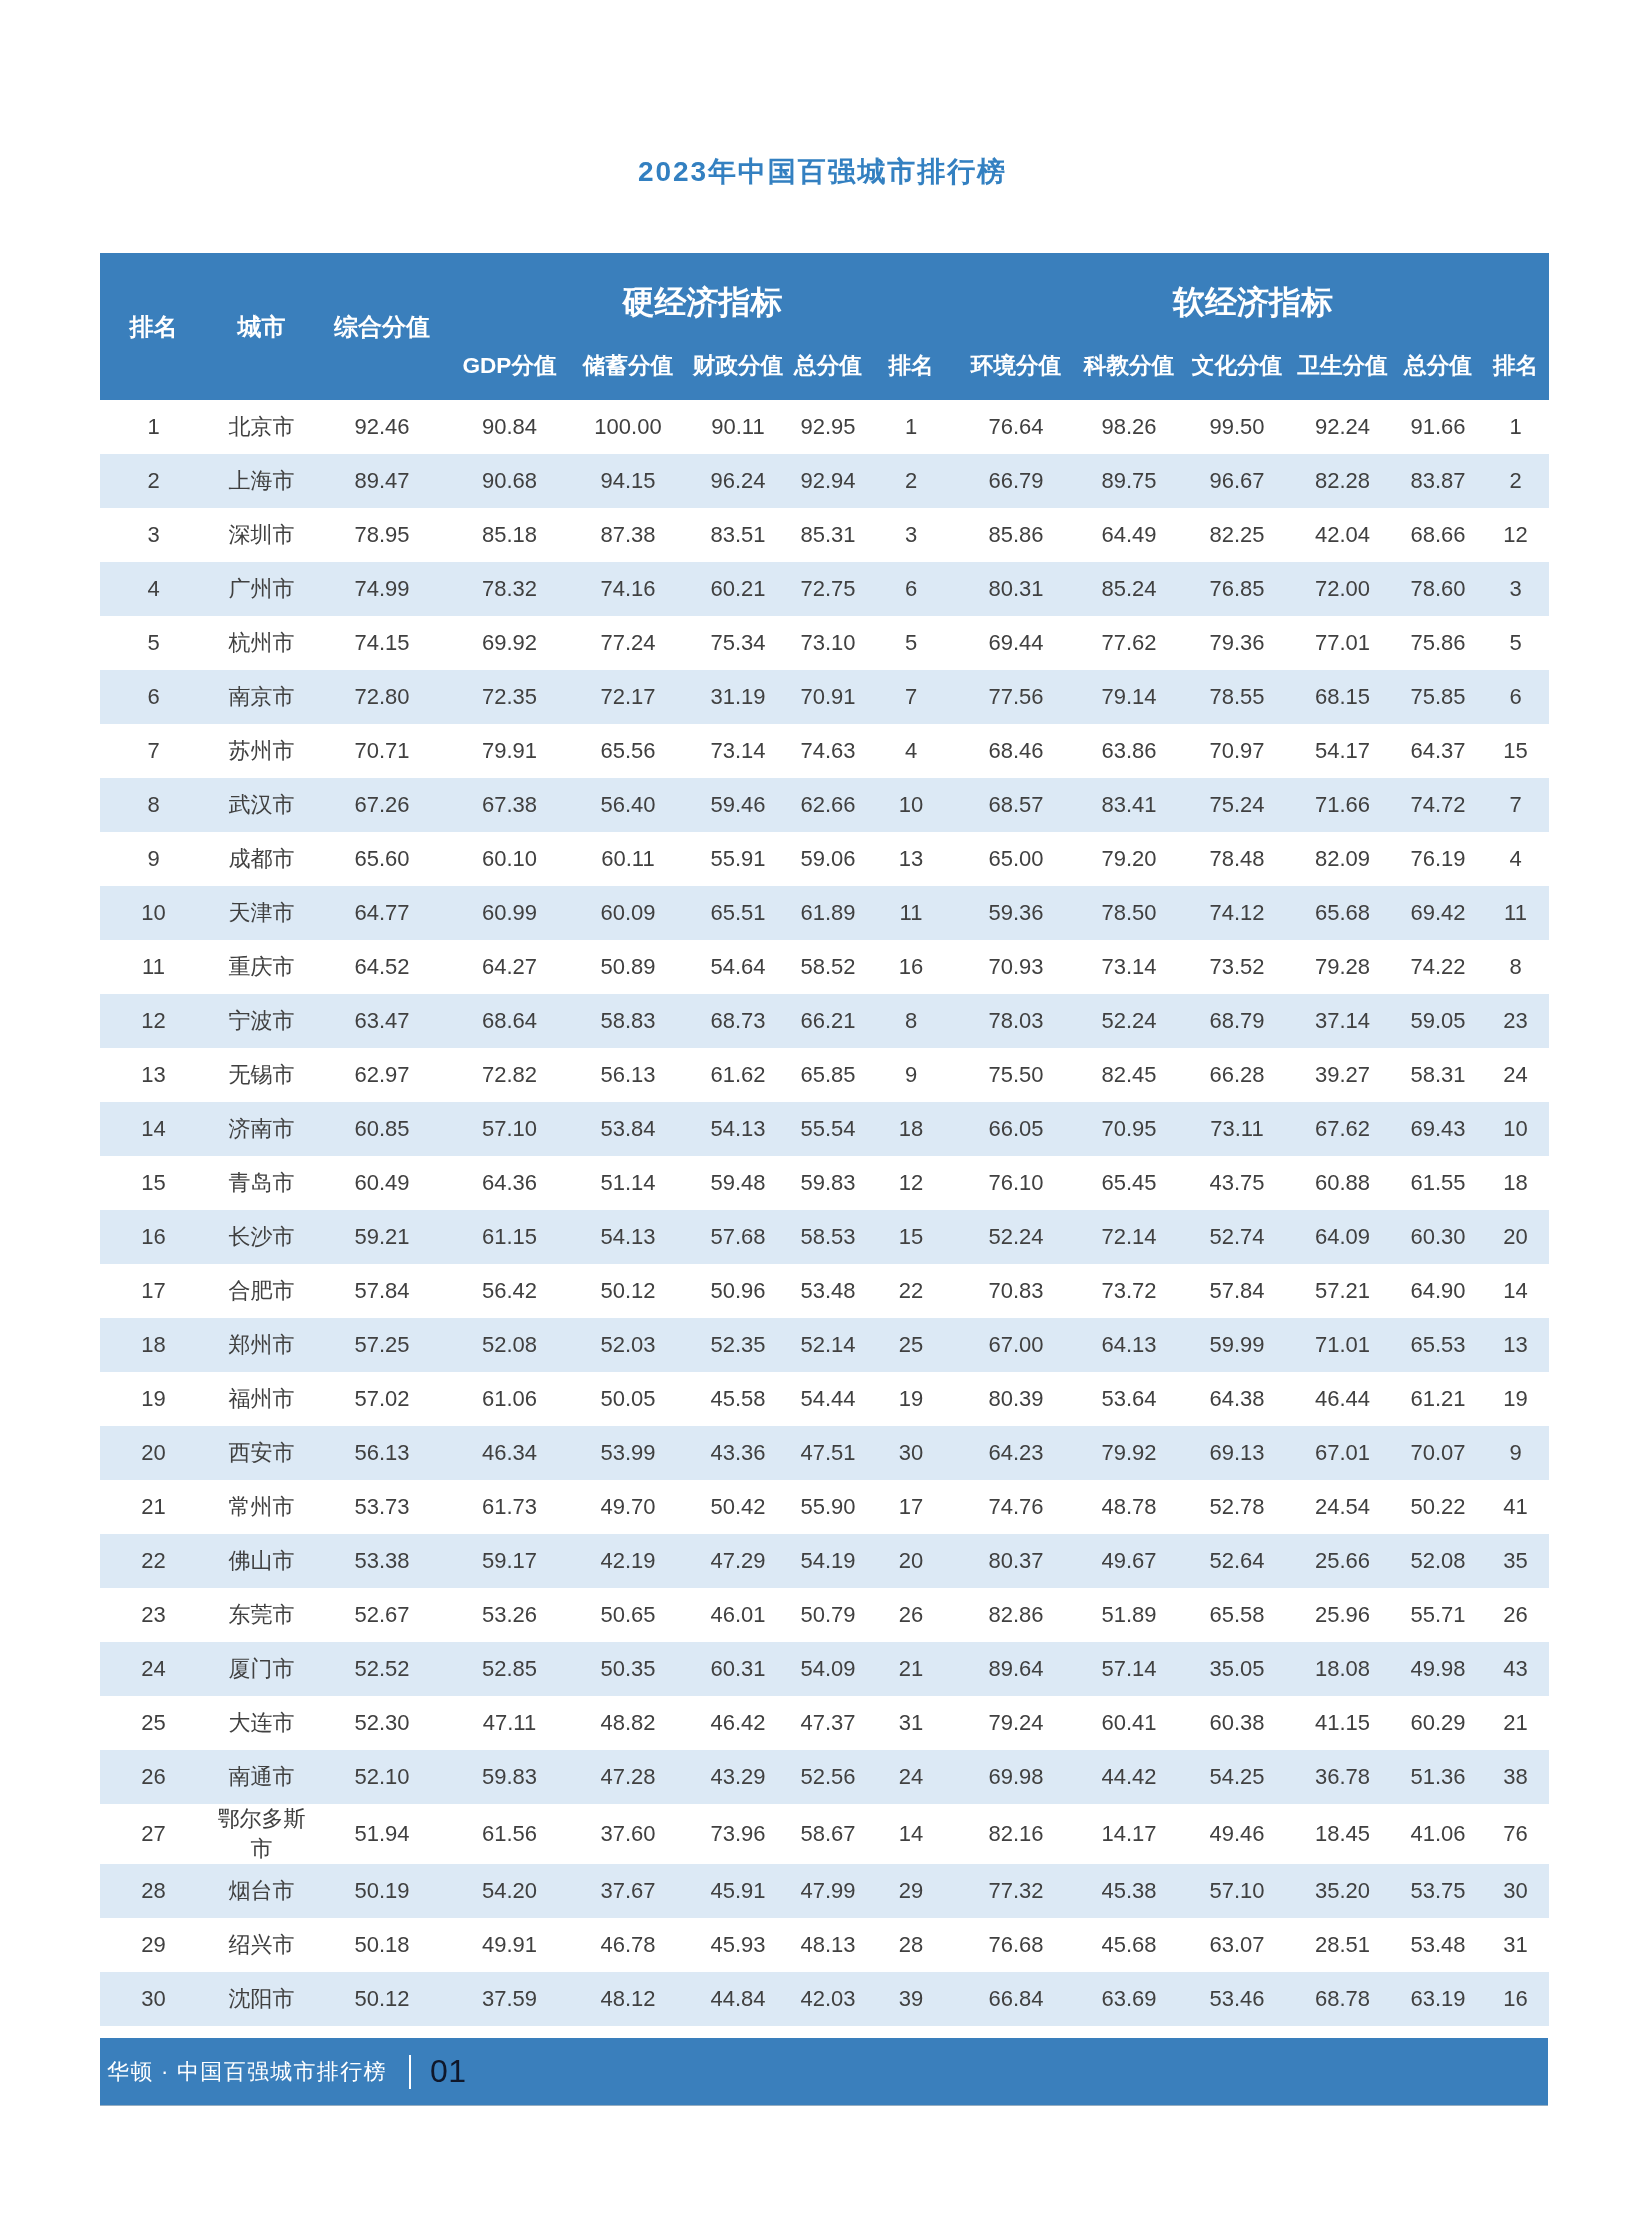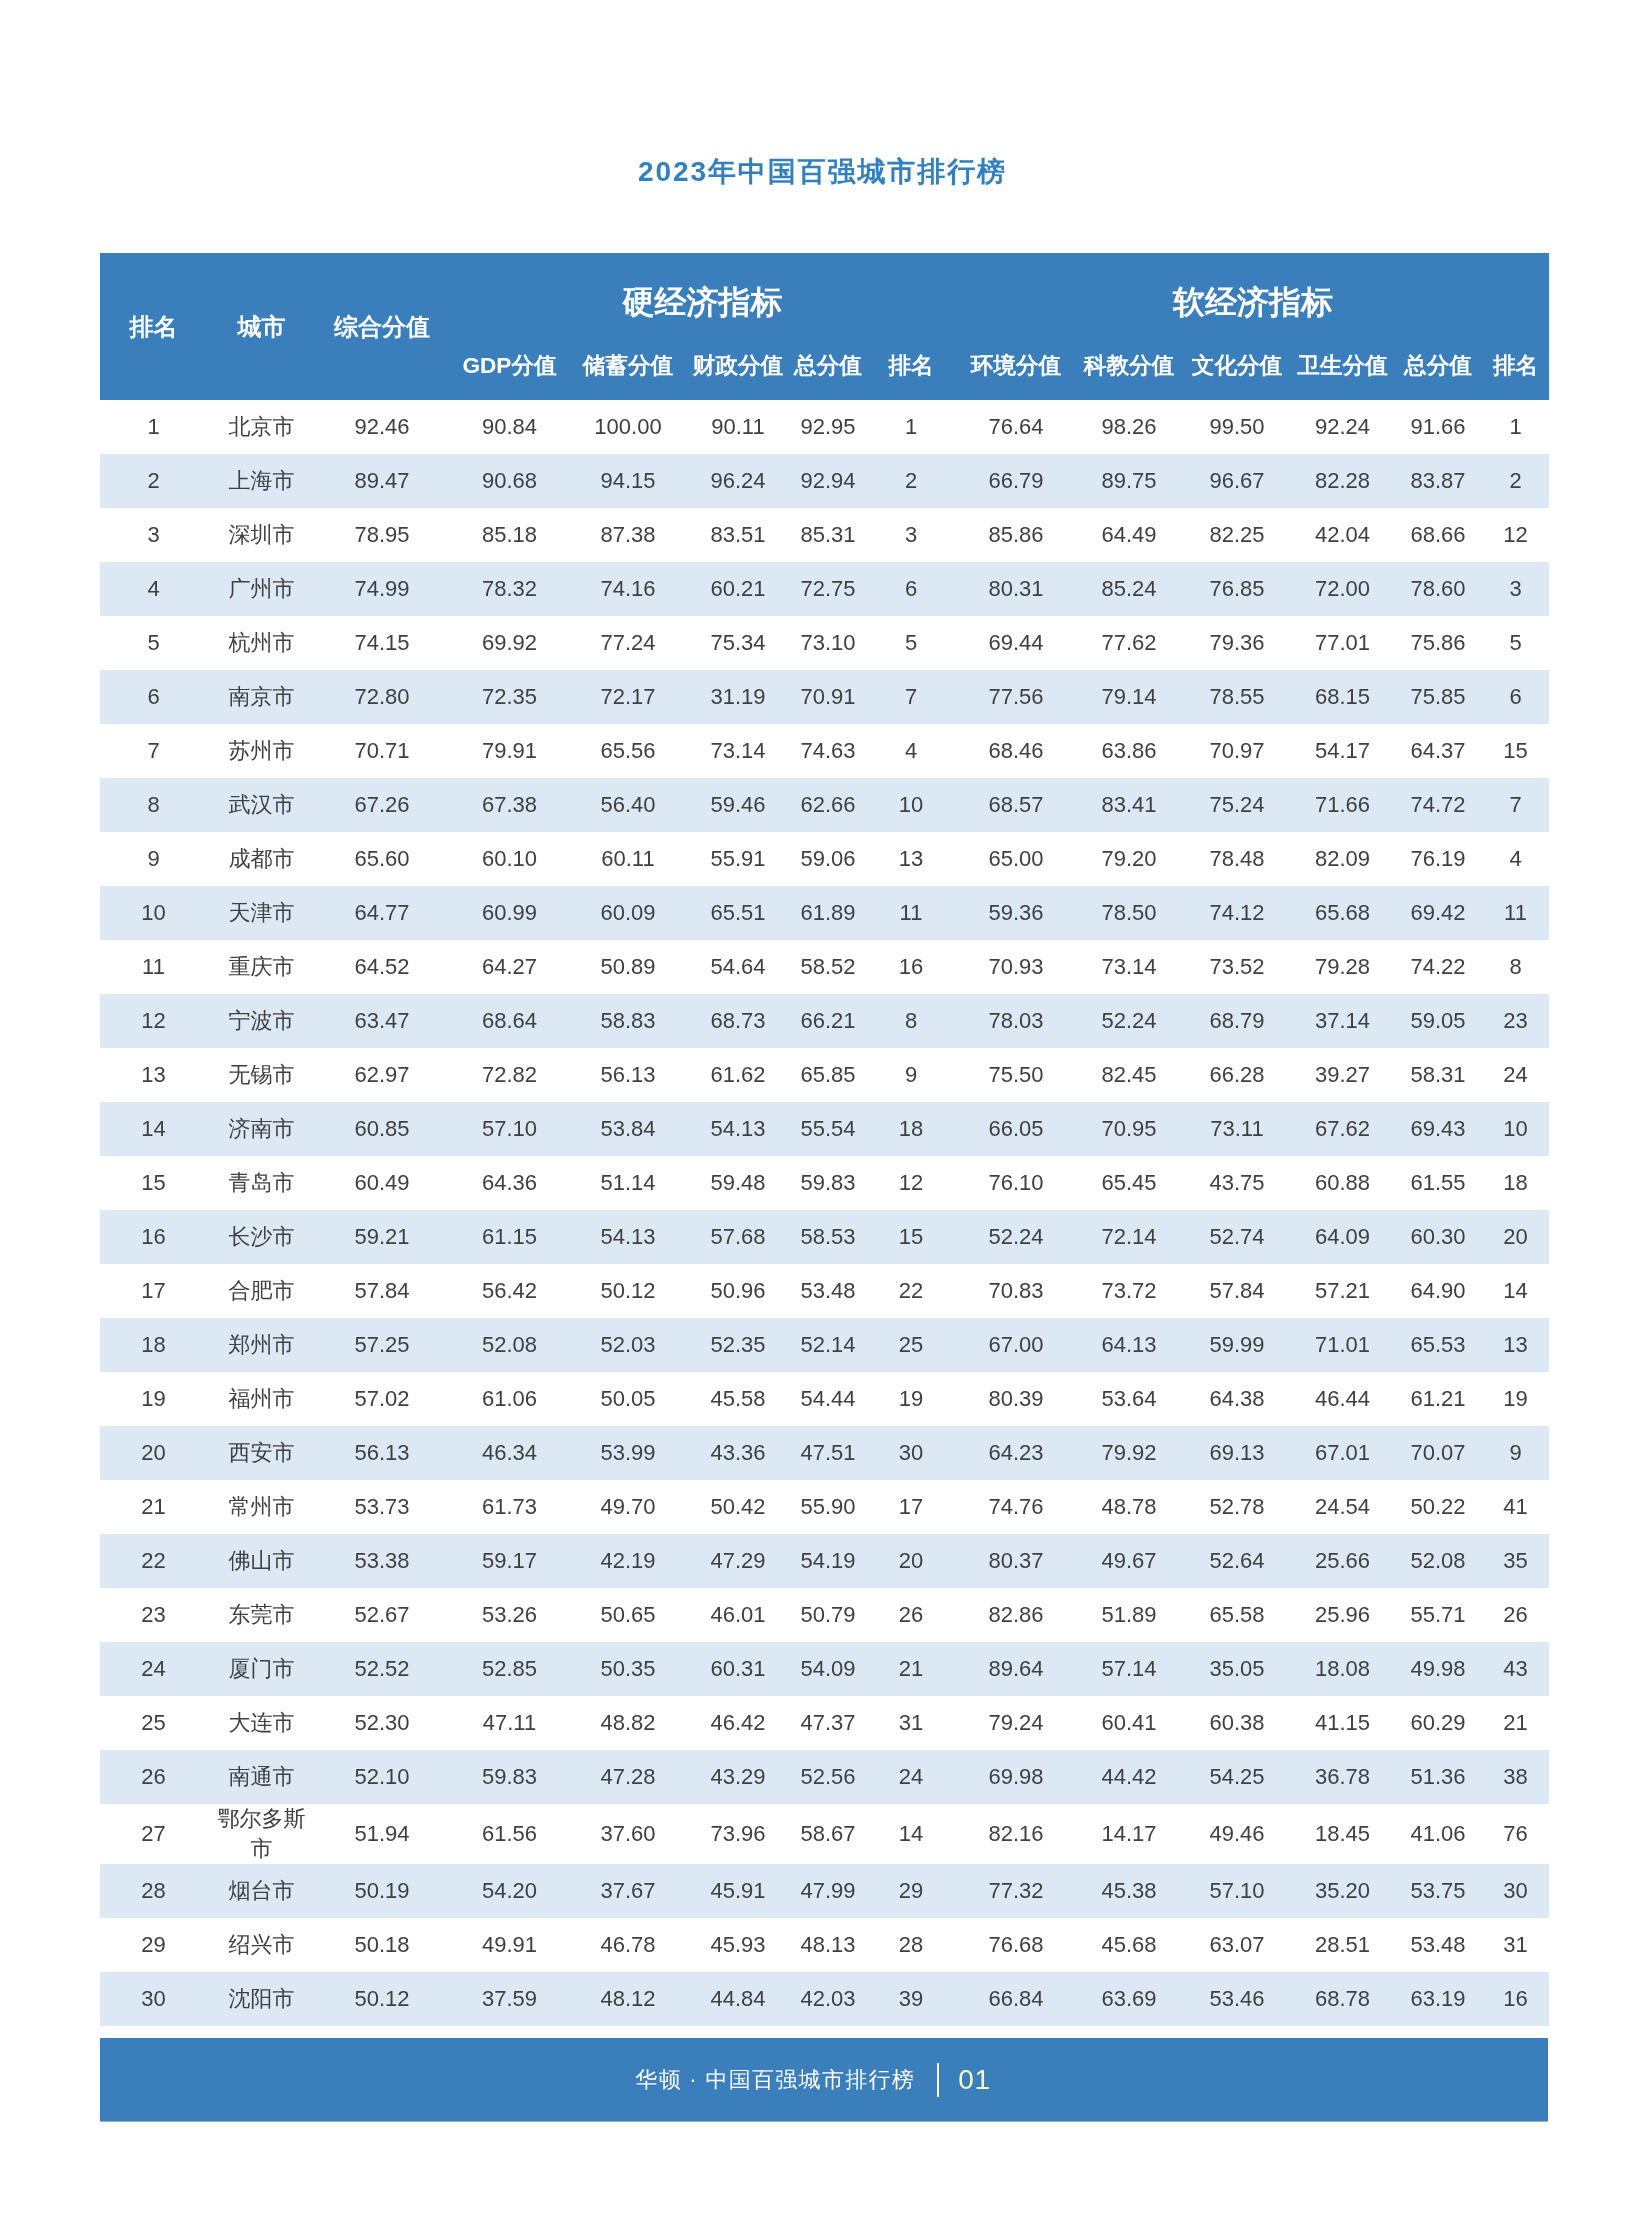--- a/index.html
+++ b/index.html
@@ -38,42 +38,43 @@
     height:54px;
     text-align:center;
     vertical-align:middle;
     font-size:22px;
     color:#404040;
     padding:0;
   }
   .rank-table tbody tr.alt td{background:#dce9f5;}
   .footer-bar{
     position:absolute;left:100px;top:2038px;
-    width:1448px;height:84px;
+    width:1448px;height:68px;
     background:#3a7fbc;
     border-bottom:1.3px solid #96aec2;
     display:flex;
     align-items:center;
-    justify-content:center;
+    justify-content:flex-start;
     box-sizing:border-box;
     padding-right:22px;
+    padding-left:7px;
   }
   .footer-brand{
     color:#ffffff;
     font-size:22px;
     letter-spacing:1.3px;
   }
   .footer-divider{
     width:1.9px;height:34px;
     background:#ffffff;
     margin:0 19.3px 0 22px;
   }
   .footer-page{
-    color:#fef9c3;
-    font-size:28px;
+    color:#0f172a;
+    font-size:32px;
     letter-spacing:0.6px;
   }
 </style>
 </head>
 <body>
 
 <div class="page">
 
   <h1 class="page-title">2023年中国百强城市排行榜</h1>
 

